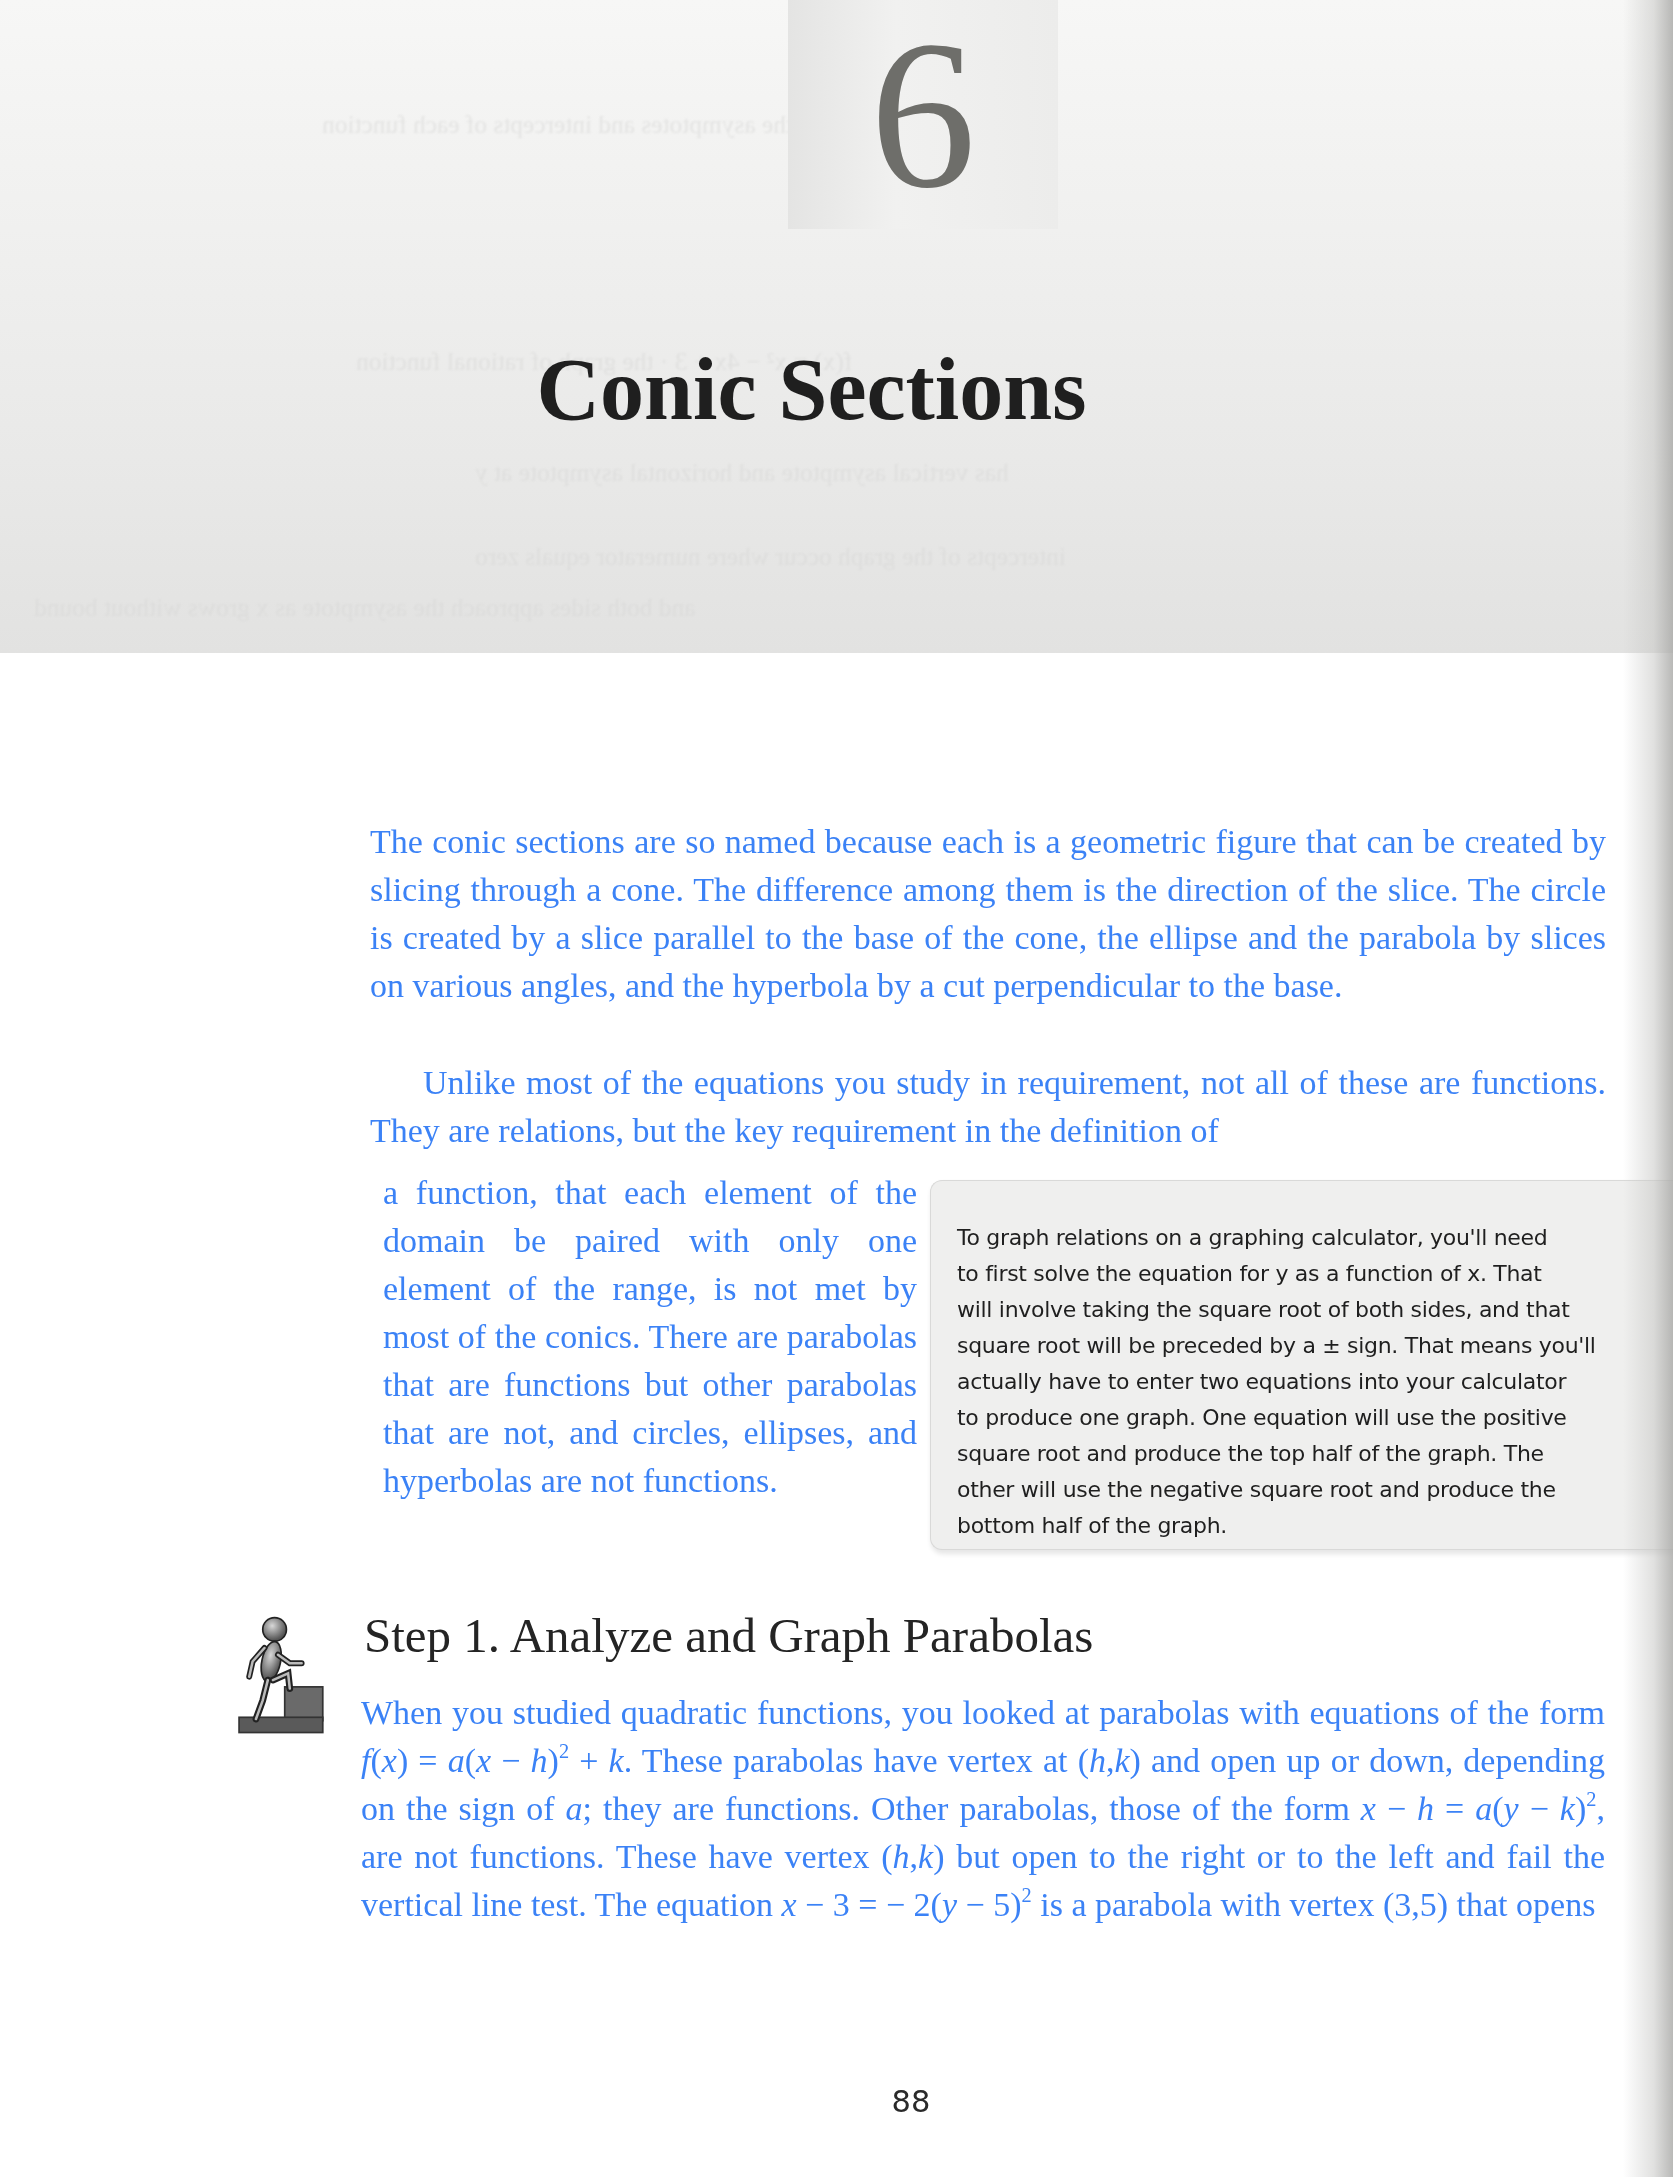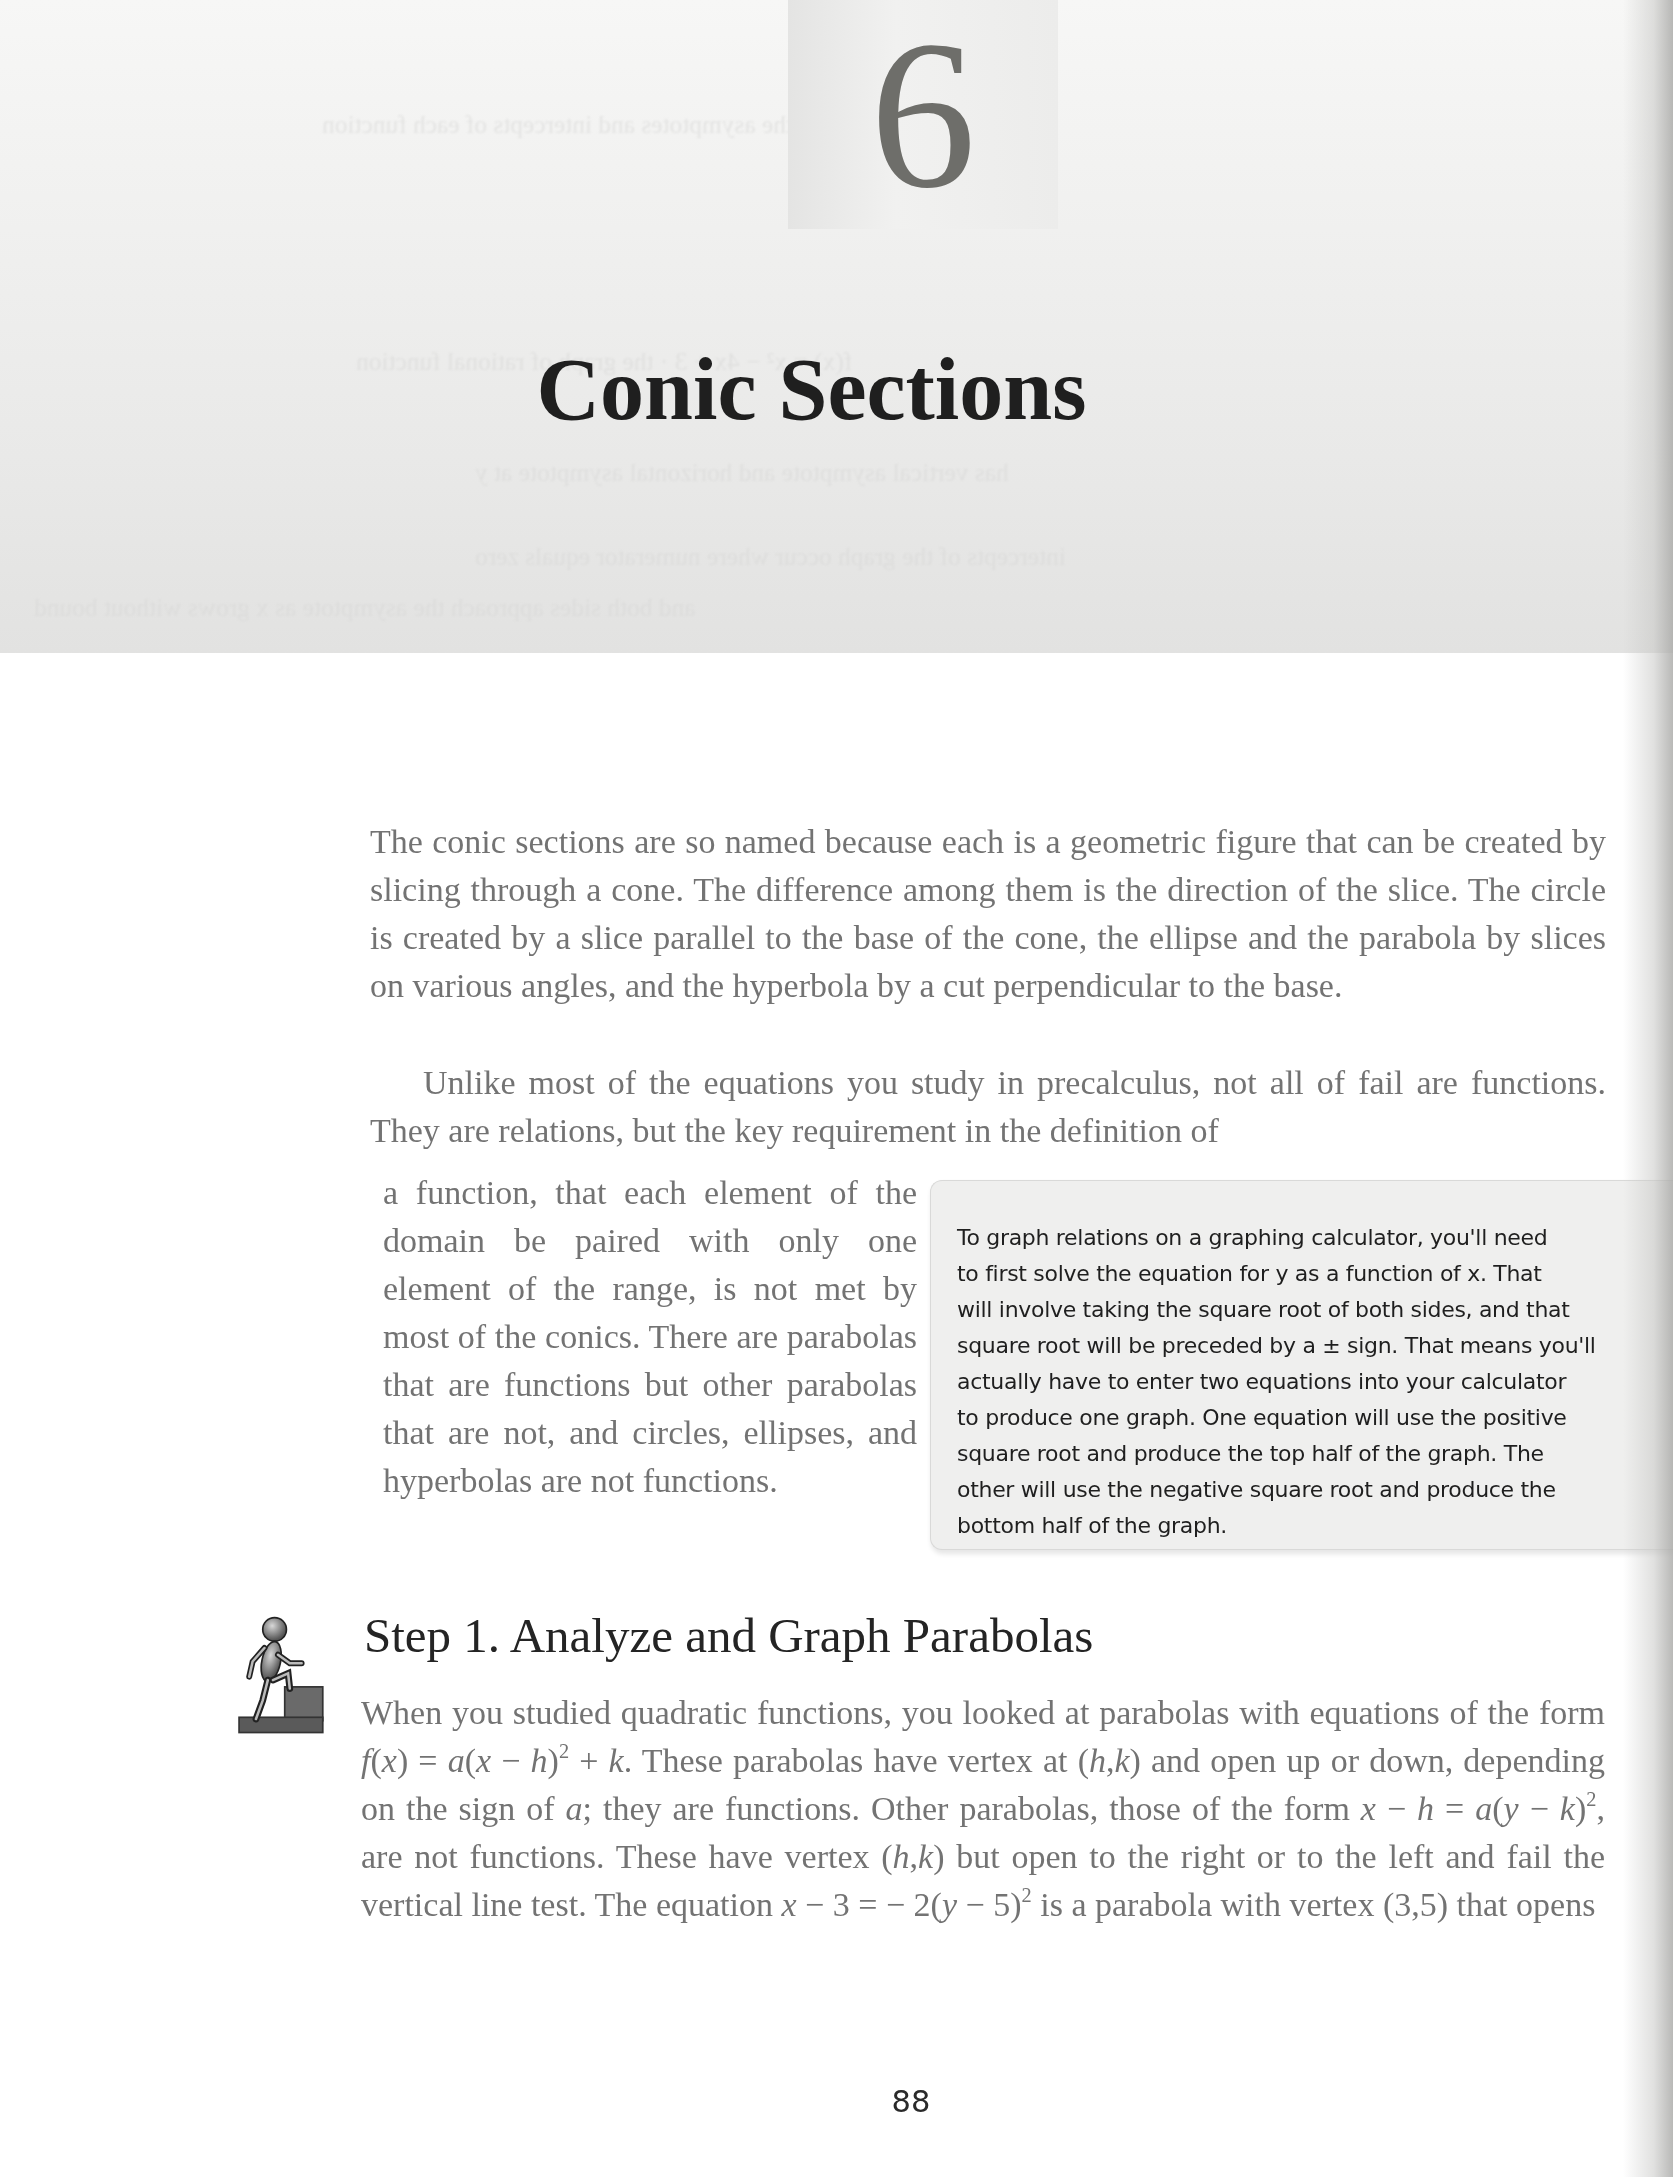--- a/index.html
+++ b/index.html
@@ -71,21 +71,21 @@
       position: absolute;
       right: 0; top: 0;
       width: 51px;
       height: 2177px;
       background: linear-gradient(90deg, rgba(255,255,255,0) 0%, rgba(200,200,198,0.55) 60%, rgba(170,170,168,0.85) 100%);
       pointer-events: none;
     }
     .body-text {
       font-size: 34px;
       line-height: 48px;
-      color: #737373;
+      color: #3b82f6;
       text-align: justify;
     }
     .para-1 {
       position: absolute;
       left: 370px;
       top: 818px;
       width: 1236px;
       margin: 0;
     }
     .para-2a {
@@ -178,21 +178,21 @@
   <div class="bleed" style="left:475px;top:458px;">has vertical asymptote and horizontal asymptote at y</div>
   <div class="bleed" style="left:475px;top:542px;">intercepts of the graph occur where numerator equals zero</div>
   <div class="bleed" style="left:34px;top:593px;">and both sides approach the asymptote as x grows without bound</div>
   <div class="chapter-tab"></div>
   <div class="chapter-number">6</div>
   <h1 class="chapter-title">Conic Sections</h1>
 </div>
 
 <p class="body-text para-1">The conic sections are so named because each is a geometric figure that can be created by slicing through a cone. The difference among them is the direction of the slice. The circle is created by a slice parallel to the base of the cone, the ellipse and the parabola by slices on various angles, and the hyperbola by a cut perpendicular to the base.</p>
 
-<p class="body-text para-2a">Unlike most of the equations you study in precalculus, not all of fail are functions. They are relations, but the key requirement in the definition of</p>
+<p class="body-text para-2a">Unlike most of the equations you study in requirement, not all of these are functions. They are relations, but the key requirement in the definition of</p>
 
 <p class="body-text para-2b">a function, that each element of the domain be paired with only one element of the range, is not met by most of the conics. There are parabolas that are functions but other parabolas that are not, and circles, ellipses, and hyperbolas are not functions.</p>
 
 <div class="callout-box"></div>
 <p class="callout-text">To graph relations on a graphing calculator, you'll need
 to first solve the equation for y as a function of x. That
 will involve taking the square root of both sides, and that
 square root will be preceded by a ± sign. That means you'll
 actually have to enter two equations into your calculator
 to produce one graph. One equation will use the positive

